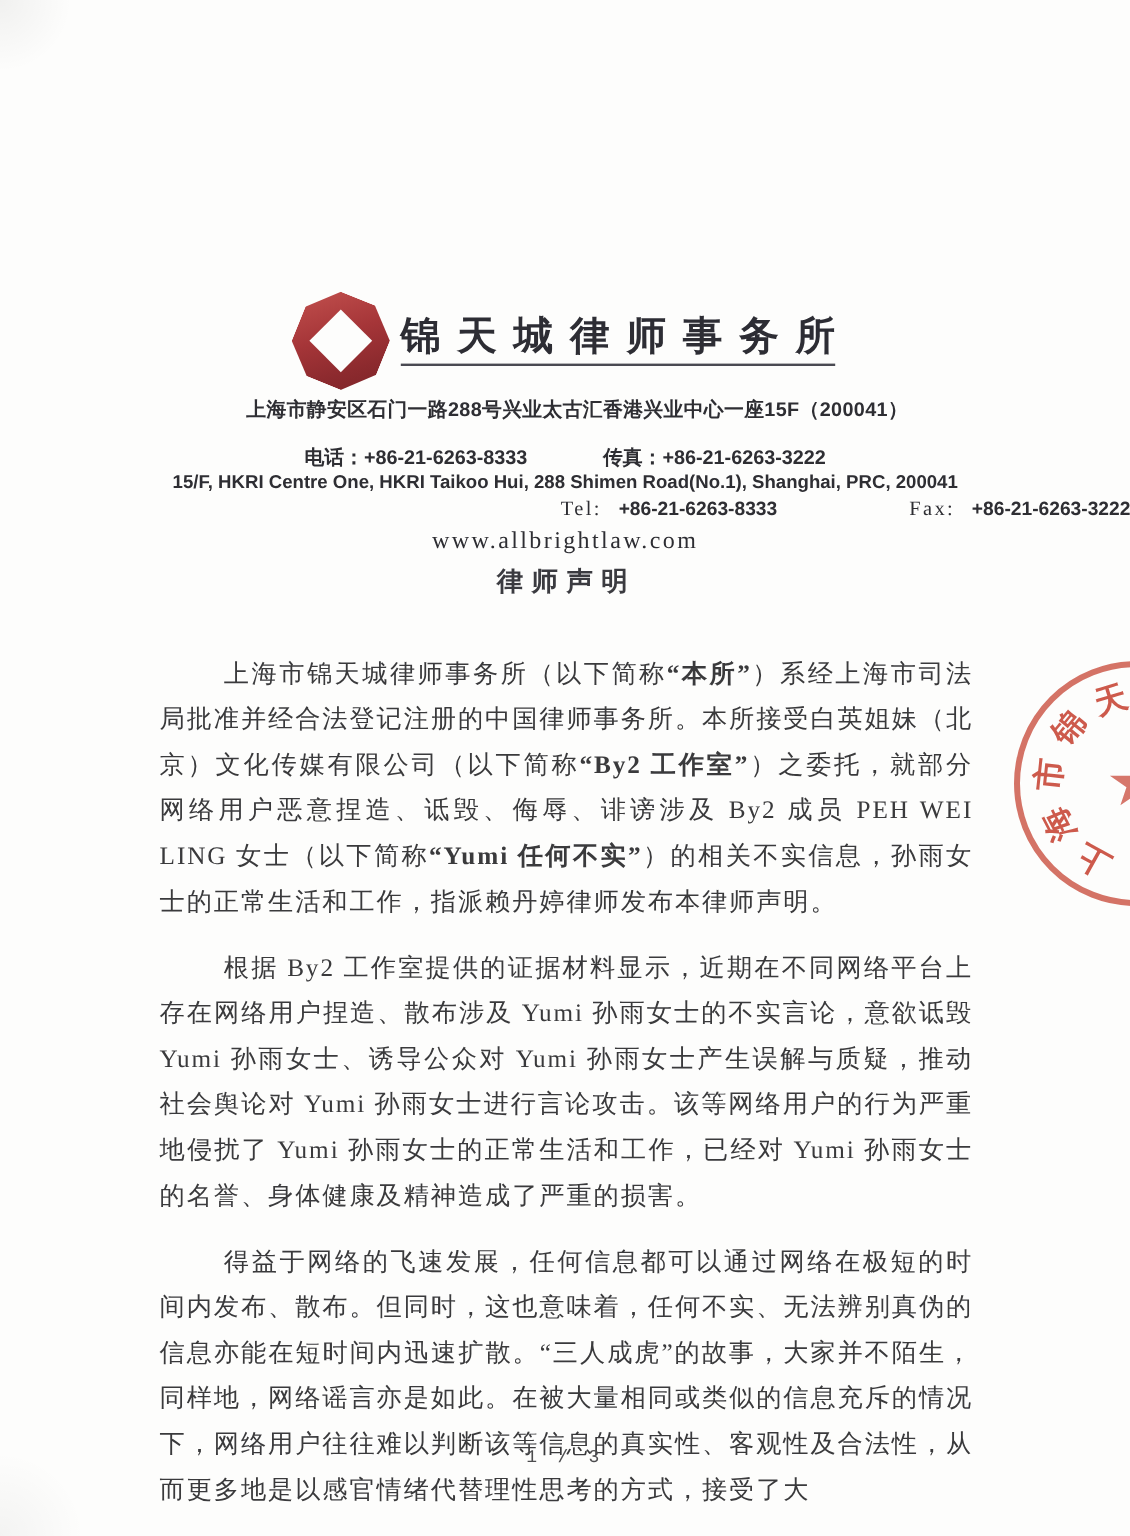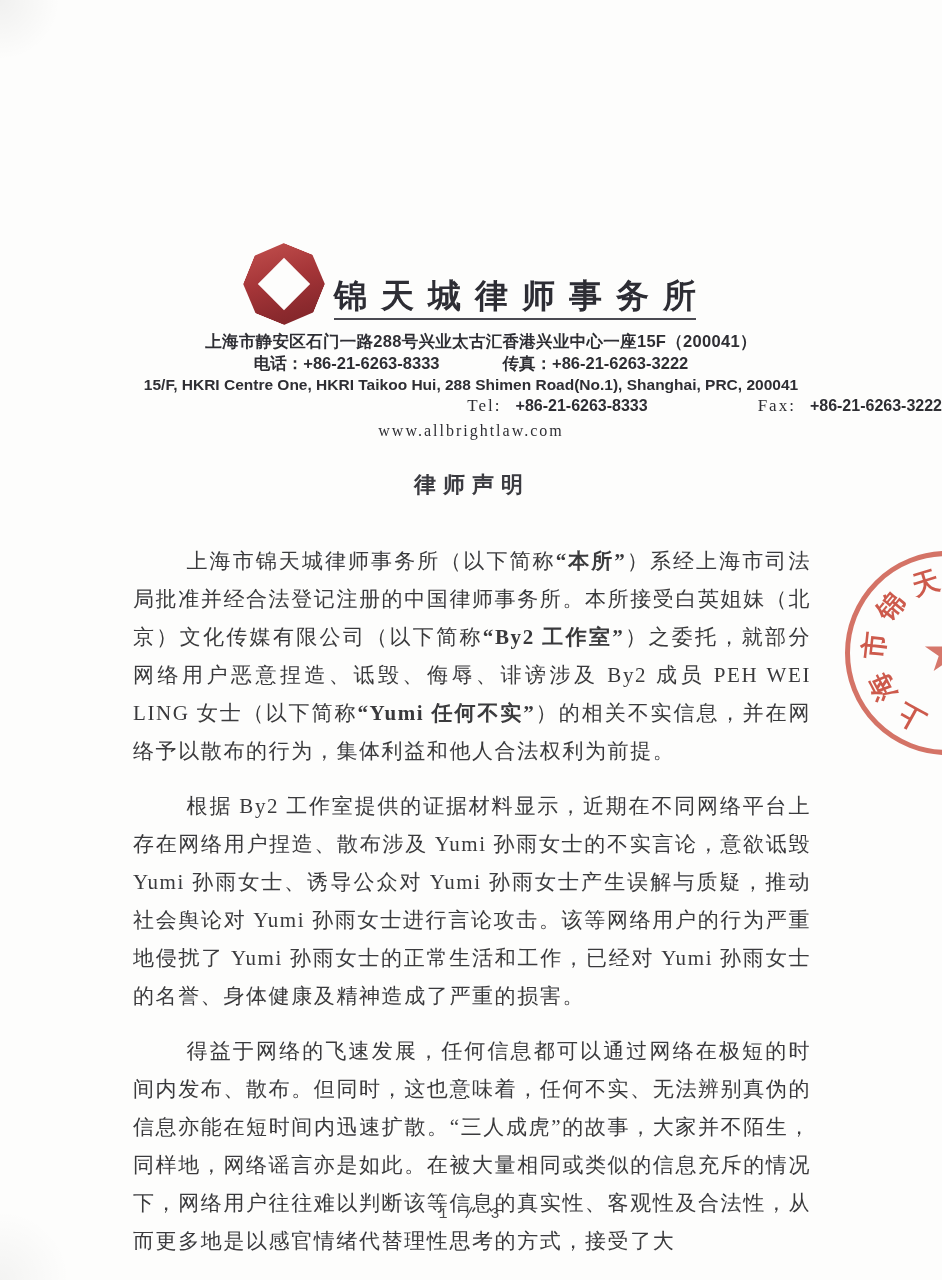--- a/index.html
+++ b/index.html
@@ -7,21 +7,21 @@
     position:relative;width:942px;height:1280px;margin:0 auto;overflow:hidden;
     background:
       radial-gradient(circle at 0% 0%, rgba(0,0,0,.05), rgba(0,0,0,0) 60px),
       radial-gradient(circle at 0% 100%, rgba(0,0,0,.04), rgba(0,0,0,0) 70px),
       #fdfdfc;
     font-family:"Liberation Serif","DejaVu Serif",serif;
     color:#3a3a3c;
   }
   
   .letterhead{position:absolute;top:246px;left:0;width:100%;text-align:center;}
-  .brand-row{display:flex;justify-content:center;align-items:flex-end;gap:12px;}
+  .brand-row{display:flex;justify-content:center;align-items:center;gap:12px;}
   .logo{
     width:76px;height:76px;flex:0 0 auto;position:relative;
     clip-path:polygon(30% 0,70% 0,100% 30%,100% 70%,70% 100%,30% 100%,0 70%,0 30%);
     background:linear-gradient(140deg,#c4524f 0%,#a53538 45%,#8c2a2e 75%,#7c2327 100%);
     transform:rotate(22deg);
   }
   .logo .diamond{
     position:absolute;left:50%;top:50%;width:37px;height:37px;background:#fdfdfc;
     transform:translate(-50%,-50%) rotate(23deg);
   }
@@ -33,34 +33,34 @@
   .brand-rule{height:2px;background:#4a4a52;margin:1px 0 2px;}
   .firm-en{
     font-size:27px;font-weight:bold;font-variant:small-caps;letter-spacing:1px;
     color:#31313a;line-height:1.1;white-space:nowrap;
   }
   .addr-cn{
     margin-top:9px;font-family:"Liberation Sans","DejaVu Sans",sans-serif;
     font-size:16.5px;font-weight:700;color:#2e2e33;letter-spacing:.3px;margin-left:20px;
   }
   .contact-cn{
-    margin-top:0;display:flex;justify-content:center;gap:63px;
+    margin-top:18px;display:flex;justify-content:center;gap:63px;
     font-family:"Liberation Sans","DejaVu Sans",sans-serif;font-size:16.5px;font-weight:700;color:#2e2e33;
   }
   .addr-en{
     margin-top:1px;font-family:"Liberation Sans","DejaVu Sans",sans-serif;
     font-size:15.5px;font-weight:600;color:#2e2e33;
   }
   .contact-en{
     margin-top:2px;display:flex;justify-content:flex-end;gap:110px;
     font-size:17px;color:#2e2e33;
   }
   .contact-en .lbl{letter-spacing:2px;margin-right:14px;}
   .contact-en .num{font-family:"Liberation Sans","DejaVu Sans",sans-serif;font-size:16px;font-weight:600;}
-  .website{margin-top:6px;font-size:16px;letter-spacing:2px;color:#2e2e33;text-align:center;}
+  .website{margin-top:6px;font-size:20px;letter-spacing:2px;color:#2e2e33;text-align:center;}
   
   .doc-main{position:absolute;top:470px;left:133px;width:678px;}
   .doc-title{
     margin:0 0 42px;text-align:center;font-size:22px;font-weight:bold;
     letter-spacing:7px;color:#3b3b40;
   }
   .doc-main p{
     margin:0 0 17px;font-size:21px;line-height:38px;text-align:justify;
     text-indent:2.55em;letter-spacing:1.6px;color:#3a3a3c;
   }
@@ -109,21 +109,21 @@
     <div class="contact-en">
       <span><span class="lbl">Tel:</span><span class="num">+86-21-6263-8333</span></span>
       <span><span class="lbl">Fax:</span><span class="num">+86-21-6263-3222</span></span>
     </div>
     <div class="website">www.allbrightlaw.com</div>
   </header>
 
   <main class="doc-main">
     <h1 class="doc-title">律师声明</h1>
     <div id="paragraphs">
-        <p><span>上海市锦天城律师事务所（以下简称</span><span class="b">“本所”</span><span>）系经上海市司法局批准并经合法登记注册的中国律师事务所。本所接受白英姐妹（北京）文化传媒有限公司（以下简称</span><span class="b">“By2 工作室”</span><span>）之委托，就部分网络用户恶意捏造、诋毁、侮辱、诽谤涉及 By2 成员 PEH WEI LING 女士（以下简称</span><span class="b">“Yumi 任何不实”</span><span>）的相关不实信息，并在网络予以散布的行为，集体利益和他人合法权利为前提。</span></p>
+        <p><span>上海市锦天城律师事务所（以下简称</span><span class="b">“本所”</span><span>）系经上海市司法局批准并经合法登记注册的中国律师事务所。本所接受白英姐妹（北京）文化传媒有限公司（以下简称</span><span class="b">“By2 工作室”</span><span>）之委托，就部分网络用户恶意捏造、诋毁、侮辱、诽谤涉及 By2 成员 PEH WEI LING 女士（以下简称</span><span class="b">“Yumi 任何不实”</span><span>）的相关不实信息，孙雨女士的正常生活和工作，指派赖丹婷律师发布本律师声明。</span></p>
         <p><span>根据 By2 工作室提供的证据材料显示，近期在不同网络平台上存在网络用户捏造、散布涉及 Yumi 孙雨女士的不实言论，意欲诋毁 Yumi 孙雨女士、诱导公众对 Yumi 孙雨女士产生误解与质疑，推动社会舆论对 Yumi 孙雨女士进行言论攻击。该等网络用户的行为严重地侵扰了 Yumi 孙雨女士的正常生活和工作，已经对 Yumi 孙雨女士的名誉、身体健康及精神造成了严重的损害。</span></p>
         <p><span>得益于网络的飞速发展，任何信息都可以通过网络在极短的时间内发布、散布。但同时，这也意味着，任何不实、无法辨别真伪的信息亦能在短时间内迅速扩散。“三人成虎”的故事，大家并不陌生，同样地，网络谣言亦是如此。在被大量相同或类似的信息充斥的情况下，网络用户往往难以判断该等信息的真实性、客观性及合法性，从而更多地是以感官情绪代替理性思考的方式，接受了大</span></p>
       </div>
   </main>
 
   <div class="seal">
     <div class="seal-ring"></div>
     <div class="seal-star"></div>
     <div id="seal-chars">
         <div class="seal-char" style="--a: -151deg;">上</div>

